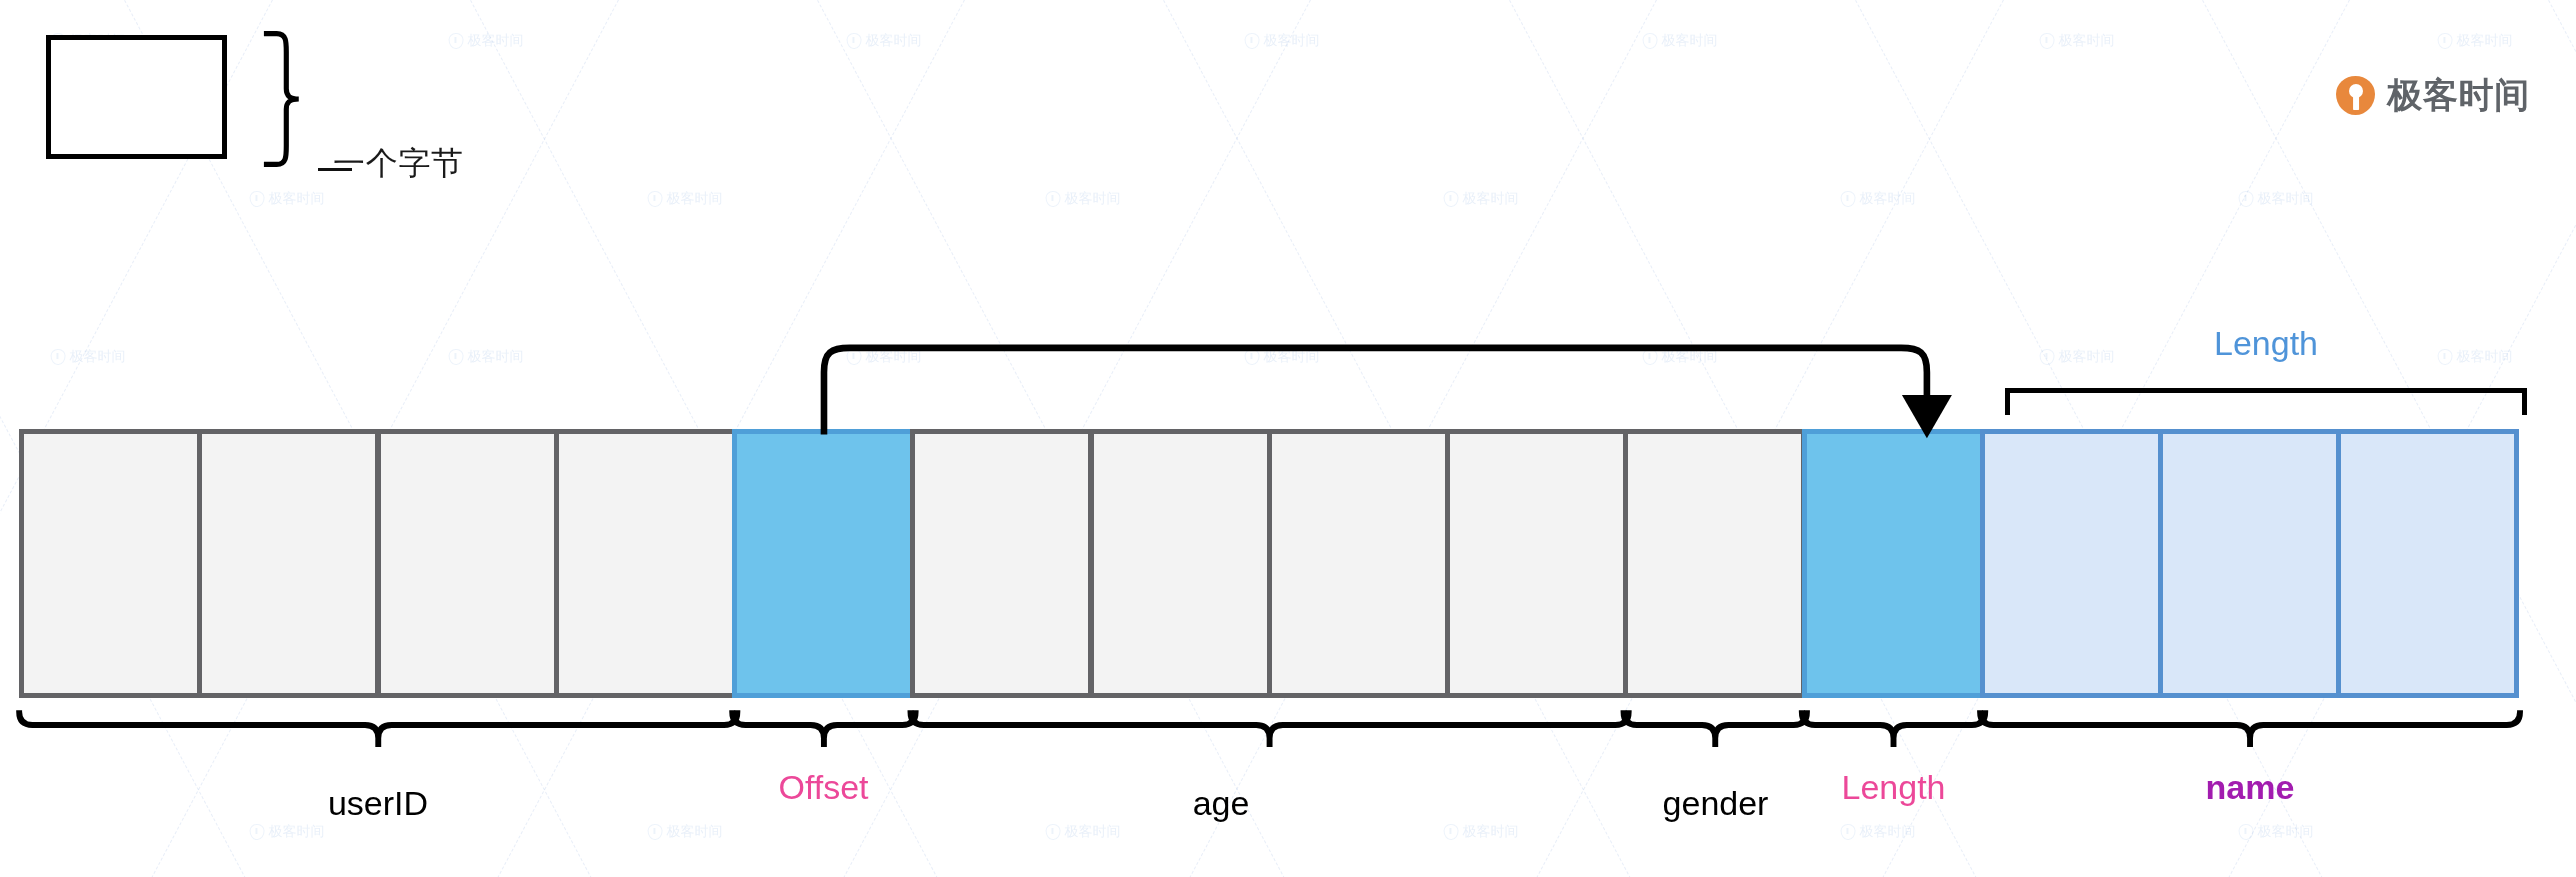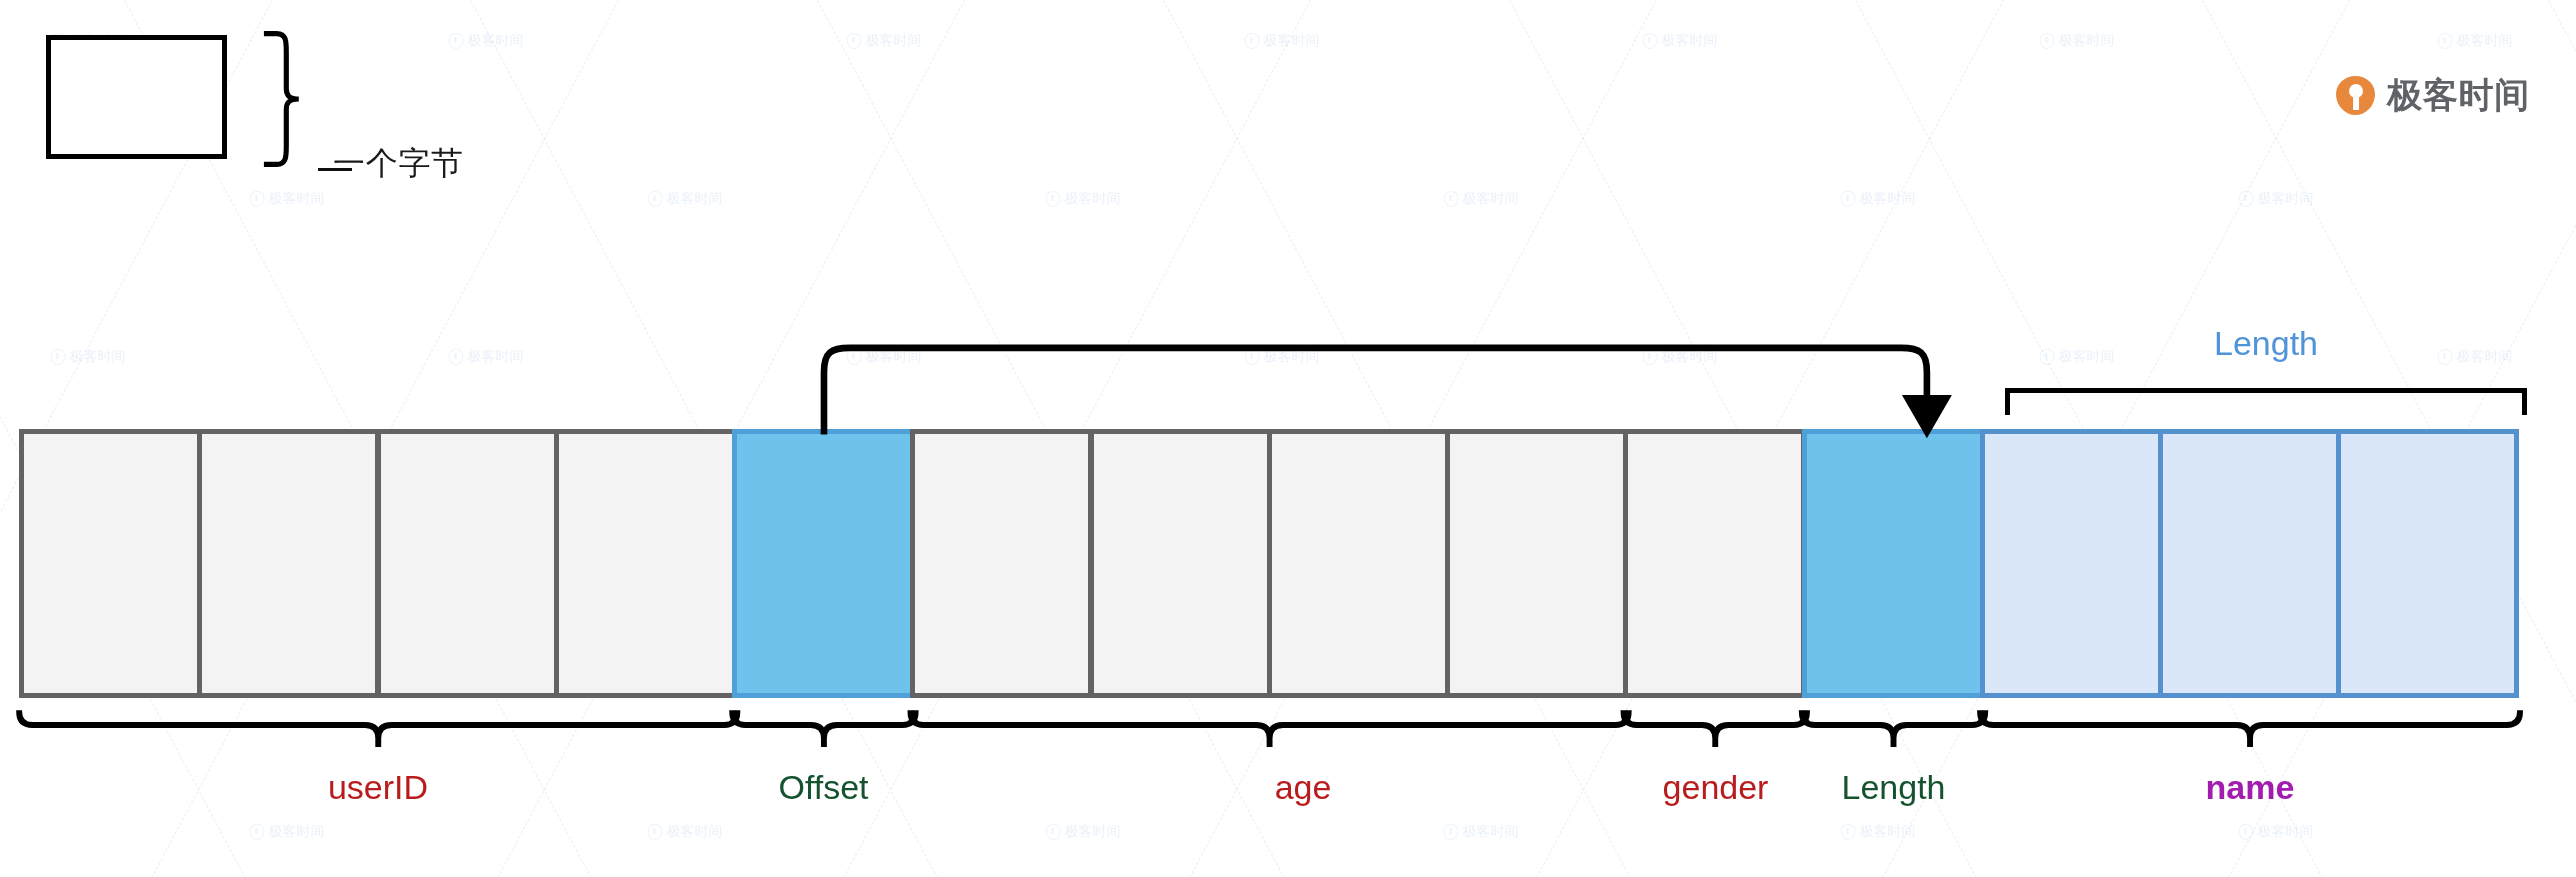--- a/index.html
+++ b/index.html
@@ -223,22 +223,22 @@
   }
   .bottom-label {
     position: absolute;
     top: 770px;
     text-align: center;
     font-size: 34px;
     line-height: 1;
     white-space: nowrap;
     z-index: 4;
   }
-  .bottom-label.dark  { color: #b91c1c; }
-  .bottom-label.blue  { color: #14532d; }
+  .bottom-label.dark  { color: #000000; margin-top: 16px; }
+  .bottom-label.blue  { color: #ec4899; }
   .bottom-label.blue-bold { color: #a21caf; font-weight: bold; }
 </style>
 </head>
 <body>
 
 <div id="stage">
 
   <div class="wm-layer" id="wm-layer">
       <div class="wm" style="left: 88px; top: 41px;">
         <span class="wm-mark"></span>
@@ -457,20 +457,20 @@
       <path d="M994 10 V12 Q994 30 1012 30 H1100.5 Q1118.5 30 1118.5 48 V60 V48 Q1118.5 30 1136.5 30 H1225 Q1243 30 1243 12 V10" fill="none" stroke="#000000" stroke-width="8" stroke-linecap="butt"></path>
       <path d="M1236 10 V12 Q1236 30 1254 30 H1705.5 Q1723.5 30 1723.5 48 V60 V48 Q1723.5 30 1741.5 30 H2193 Q2211 30 2211 12 V10" fill="none" stroke="#000000" stroke-width="8" stroke-linecap="butt"></path>
       <path d="M2204 10 V12 Q2204 30 2222 30 H2310.5 Q2328.5 30 2328.5 48 V60 V48 Q2328.5 30 2346.5 30 H2435 Q2453 30 2453 12 V10" fill="none" stroke="#000000" stroke-width="8" stroke-linecap="butt"></path>
       <path d="M2446 10 V12 Q2446 30 2464 30 H2552.5 Q2570.5 30 2570.5 48 V60 V48 Q2570.5 30 2588.5 30 H2677 Q2695 30 2695 12 V10" fill="none" stroke="#000000" stroke-width="8" stroke-linecap="butt"></path>
       <path d="M2688 10 V12 Q2688 30 2706 30 H3036.5 Q3054.5 30 3054.5 48 V60 V48 Q3054.5 30 3072.5 30 H3403 Q3421 30 3421 12 V10" fill="none" stroke="#000000" stroke-width="8" stroke-linecap="butt"></path>
     </svg>
 
   <div id="bottom-labels">
       <div class="bottom-label dark" style="left: 19px; width: 718px;">userID</div>
       <div class="bottom-label blue" style="left: 732px; width: 183px;">Offset</div>
-      <div class="bottom-label dark" style="left: 944px; width: 718px;">age</div>
+      <div class="bottom-label dark" style="left: 862px; width: 718px;">age</div>
       <div class="bottom-label dark" style="left: 1624px; width: 183px;">gender</div>
       <div class="bottom-label blue" style="left: 1802px; width: 183px;">Length</div>
       <div class="bottom-label blue-bold" style="left: 1980px; width: 540px;">name</div>
     </div>
 
 </div>
 
 
 </body></html>

